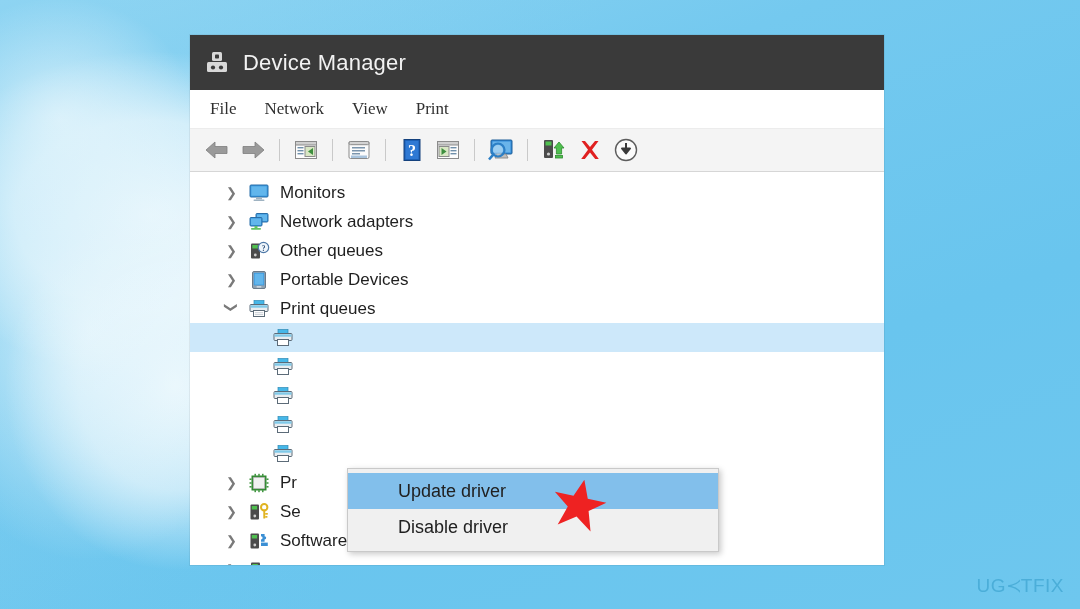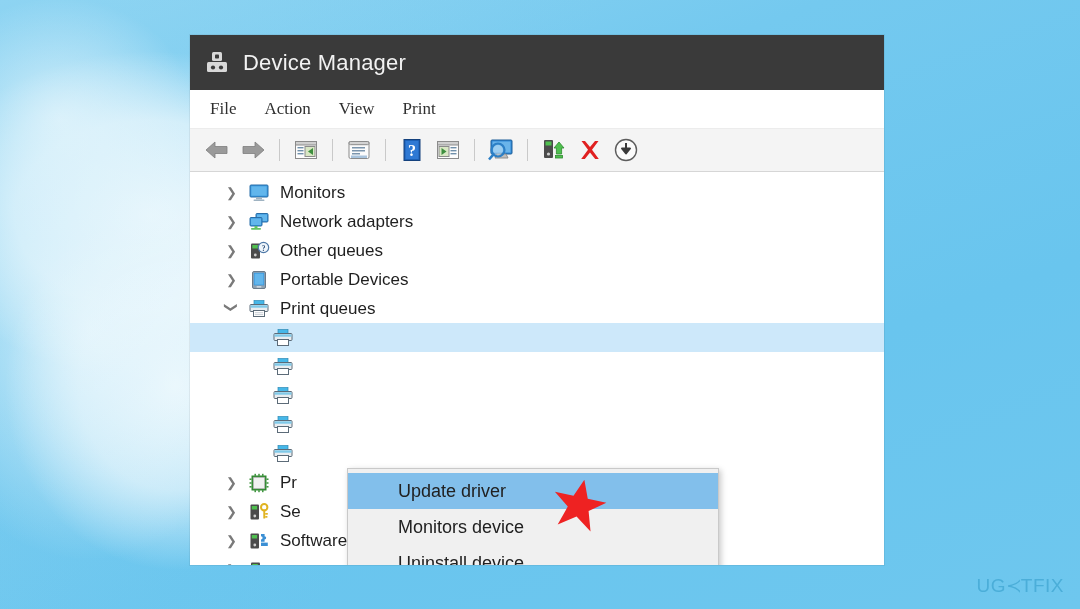--- a/index.html
+++ b/index.html
@@ -210,21 +210,21 @@
         <rect x="11" y="4.5" width="4" height="4" rx="0.8" fill="#3a3a3a"></rect>
         <rect x="3" y="12" width="20" height="10" rx="1.5" fill="#d8d8d8"></rect>
         <circle cx="9" cy="17.5" r="2.1" fill="#3a3a3a"></circle>
         <circle cx="17" cy="17.5" r="2.1" fill="#3a3a3a"></circle>
       </svg>
       <div class="title-text">Device Manager</div>
     </div>
 
     <div class="menubar">
       <div class="menu-item">File</div>
-      <div class="menu-item">Action</div>
+      <div class="menu-item">Network</div>
       <div class="menu-item">View</div>
       <div class="menu-item">Print</div>
     </div>
 
     <div class="toolbar">
 
       <div class="tb-btn">
         <svg width="26" height="22" viewBox="0 0 26 22">
           <path d="M11 3 L11 7.5 L23 7.5 L23 14.5 L11 14.5 L11 19 L2 11 Z" fill="#9a9a9a" stroke="#7d7d7d" stroke-width="0.8"></path>
         </svg>
@@ -495,26 +495,23 @@
         <span class="row-label"></span>
       </div>
 
       <div class="ctx-menu">
 
         <div class="ctx-item highlight">
           <span>Update driver</span>
         </div>
 
         <div class="ctx-item">
-          <span>Monitors device</span>
+          <span>Disable driver</span>
         </div>
 
-        <div class="ctx-item">
-          <span>Uninstall device</span>
-        </div>
 
         <svg class="star" viewBox="0 0 100 100">
           <path d="M50 4 L63 36 L97 36 L69 57 L80 92 L50 71 L20 92 L31 57 L3 36 L37 36 Z" fill="#ee2222" transform="rotate(12 50 50)"></path>
         </svg>
 
       </div>
 
     </div>
   </div>
 

